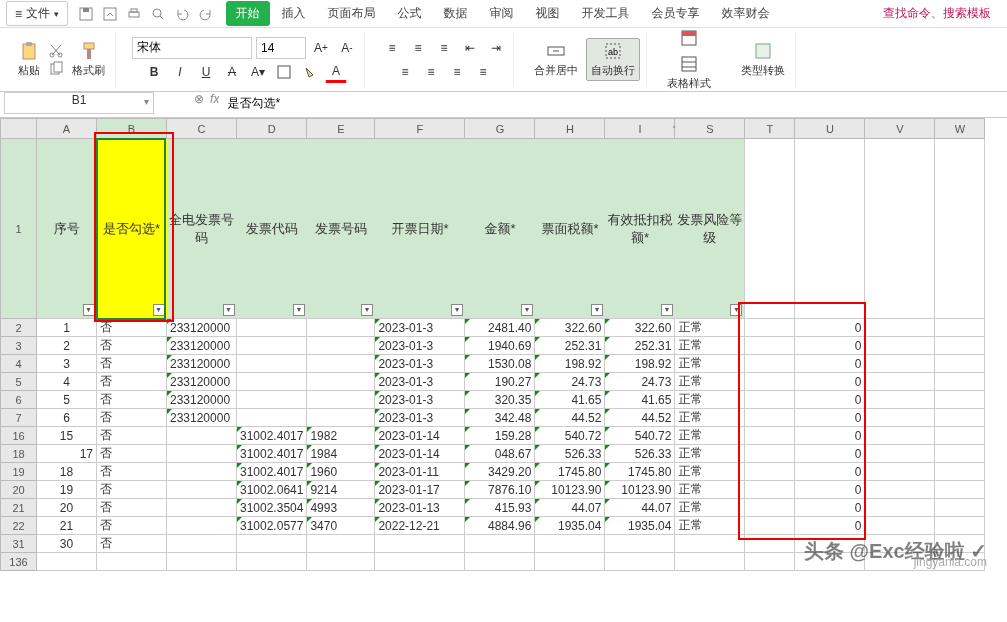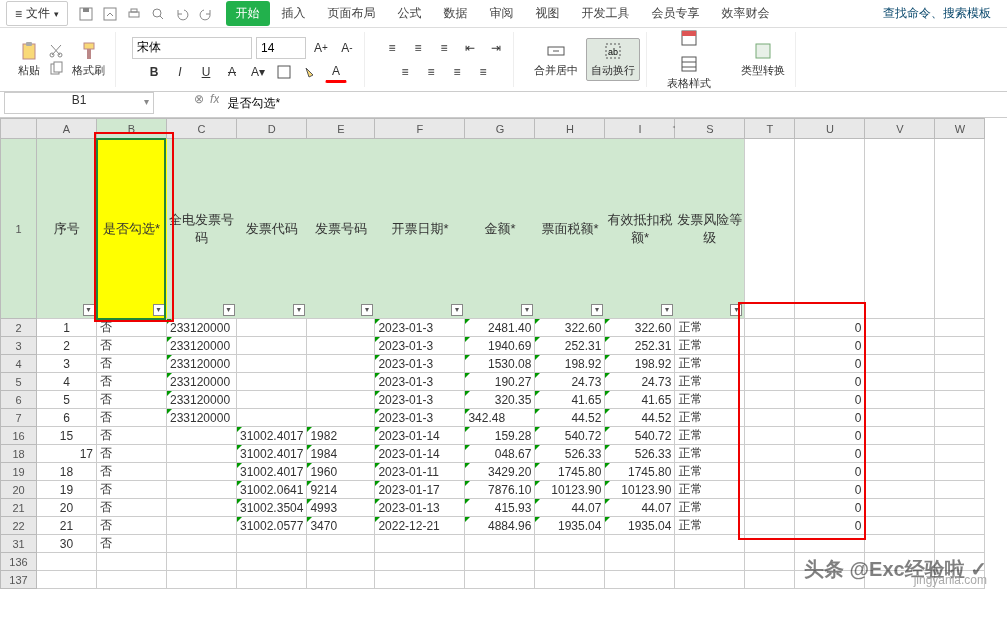--- a/index.html
+++ b/index.html
@@ -4,21 +4,21 @@
 <style>
 * { box-sizing: border-box; margin: 0; padding: 0; }
 body { font-family: "Microsoft YaHei", Arial, sans-serif; font-size: 12px; background: #fff; color: #333; user-select: none; }
 .menubar { height: 28px; background: #fff; border-bottom: 1px solid #ddd; display: flex; align-items: center; padding: 0 6px; gap: 2px; }
 .file-btn { display: flex; align-items: center; gap: 4px; padding: 3px 8px; border: 1px solid #ccc; border-radius: 2px; font-size: 12px; cursor: pointer; }
 .qat { display: flex; gap: 8px; margin-left: 8px; align-items: center; }
 .qat-icon { width: 16px; height: 16px; cursor: pointer; opacity: 0.7; }
 .tabs { display: flex; gap: 2px; margin-left: 10px; }
 .tab { padding: 4px 10px; font-size: 12px; cursor: pointer; color: #444; }
 .tab.active { background: #22b14c; color: #fff; border-radius: 3px; }
-.search-tip { margin-left: auto; color: #0c4a6e; font-size: 12px; padding-right: 10px; }
+.search-tip { margin-left: auto; color: #be185d; font-size: 12px; padding-right: 10px; }
 .ribbon { height: 64px; background: #fff; border-bottom: 1px solid #ccc; display: flex; align-items: center; padding: 4px 8px; gap: 10px; }
 .rgroup { display: flex; flex-direction: column; align-items: center; gap: 2px; padding: 0 6px; border-right: 1px solid #eee; height: 100%; justify-content: center; }
 .rgroup-h { display: flex; gap: 4px; align-items: center; }
 .big-btn { display: flex; flex-direction: column; align-items: center; gap: 2px; cursor: pointer; font-size: 11px; padding: 2px 4px; }
 .big-btn svg { width: 20px; height: 20px; }
 .small-btn { width: 22px; height: 22px; border: 1px solid transparent; display: flex; align-items: center; justify-content: center; cursor: pointer; border-radius: 2px; }
 .font-select { width: 120px; height: 22px; border: 1px solid #ccc; font-size: 12px; padding: 0 4px; }
 .size-select { width: 50px; height: 22px; border: 1px solid #ccc; font-size: 12px; padding: 0 4px; }
 .fmt-select { width: 70px; height: 22px; border: 1px solid #ccc; font-size: 12px; padding: 0 4px; }
 .namebox-row { height: 26px; display: flex; align-items: flex-start; border-bottom: 1px solid #ccc; background: #fff; }
@@ -367,21 +367,21 @@
           <td class="cell" style=""></td>
         </tr>
         <tr>
           <td class="rowhdr">7</td>
           <td class="cell" style="text-align:center;">6</td>
           <td class="cell" style="">否</td>
           <td class="cell" style=""><span class="green-tri"></span>233120000</td>
           <td class="cell" style=""></td>
           <td class="cell" style=""></td>
           <td class="cell" style=""><span class="green-tri"></span>2023-01-3</td>
-          <td class="cell" style=""><span class="green-tri"></span>342.48</td>
+          <td class="cell" style="text-align:right;"><span class="green-tri"></span>342.48</td>
           <td class="cell" style="text-align:right;"><span class="green-tri"></span>44.52</td>
           <td class="cell" style="text-align:right;"><span class="green-tri"></span>44.52</td>
           <td class="cell" style="">正常</td>
           <td class="cell" style=""></td>
           <td class="cell" style="text-align:right;">0</td>
           <td class="cell" style=""></td>
           <td class="cell" style=""></td>
         </tr>
         <tr>
           <td class="rowhdr">16</td>
@@ -497,37 +497,20 @@
           <td class="cell" style="text-align:right;"></td>
           <td class="cell" style="text-align:right;"></td>
           <td class="cell" style=""></td>
           <td class="cell" style=""></td>
           <td class="cell" style="text-align:right;"></td>
           <td class="cell" style=""></td>
           <td class="cell" style=""></td>
         </tr>
         <tr>
           <td class="rowhdr">136</td>
-          <td class="cell" style="text-align:center;"></td>
-          <td class="cell" style=""></td>
-          <td class="cell" style=""></td>
-          <td class="cell" style=""></td>
-          <td class="cell" style=""></td>
-          <td class="cell" style=""></td>
-          <td class="cell" style="text-align:right;"></td>
-          <td class="cell" style="text-align:right;"></td>
-          <td class="cell" style="text-align:right;"></td>
-          <td class="cell" style=""></td>
-          <td class="cell" style=""></td>
-          <td class="cell" style="text-align:right;"></td>
-          <td class="cell" style=""></td>
-          <td class="cell" style=""></td>
-        </tr>
-        <tr>
-          <td class="rowhdr">137</td>
           <td class="cell" style="text-align:center;"></td>
           <td class="cell" style=""></td>
           <td class="cell" style=""></td>
           <td class="cell" style=""></td>
           <td class="cell" style=""></td>
           <td class="cell" style=""></td>
           <td class="cell" style="text-align:right;"></td>
           <td class="cell" style="text-align:right;"></td>
           <td class="cell" style="text-align:right;"></td>
           <td class="cell" style=""></td>

